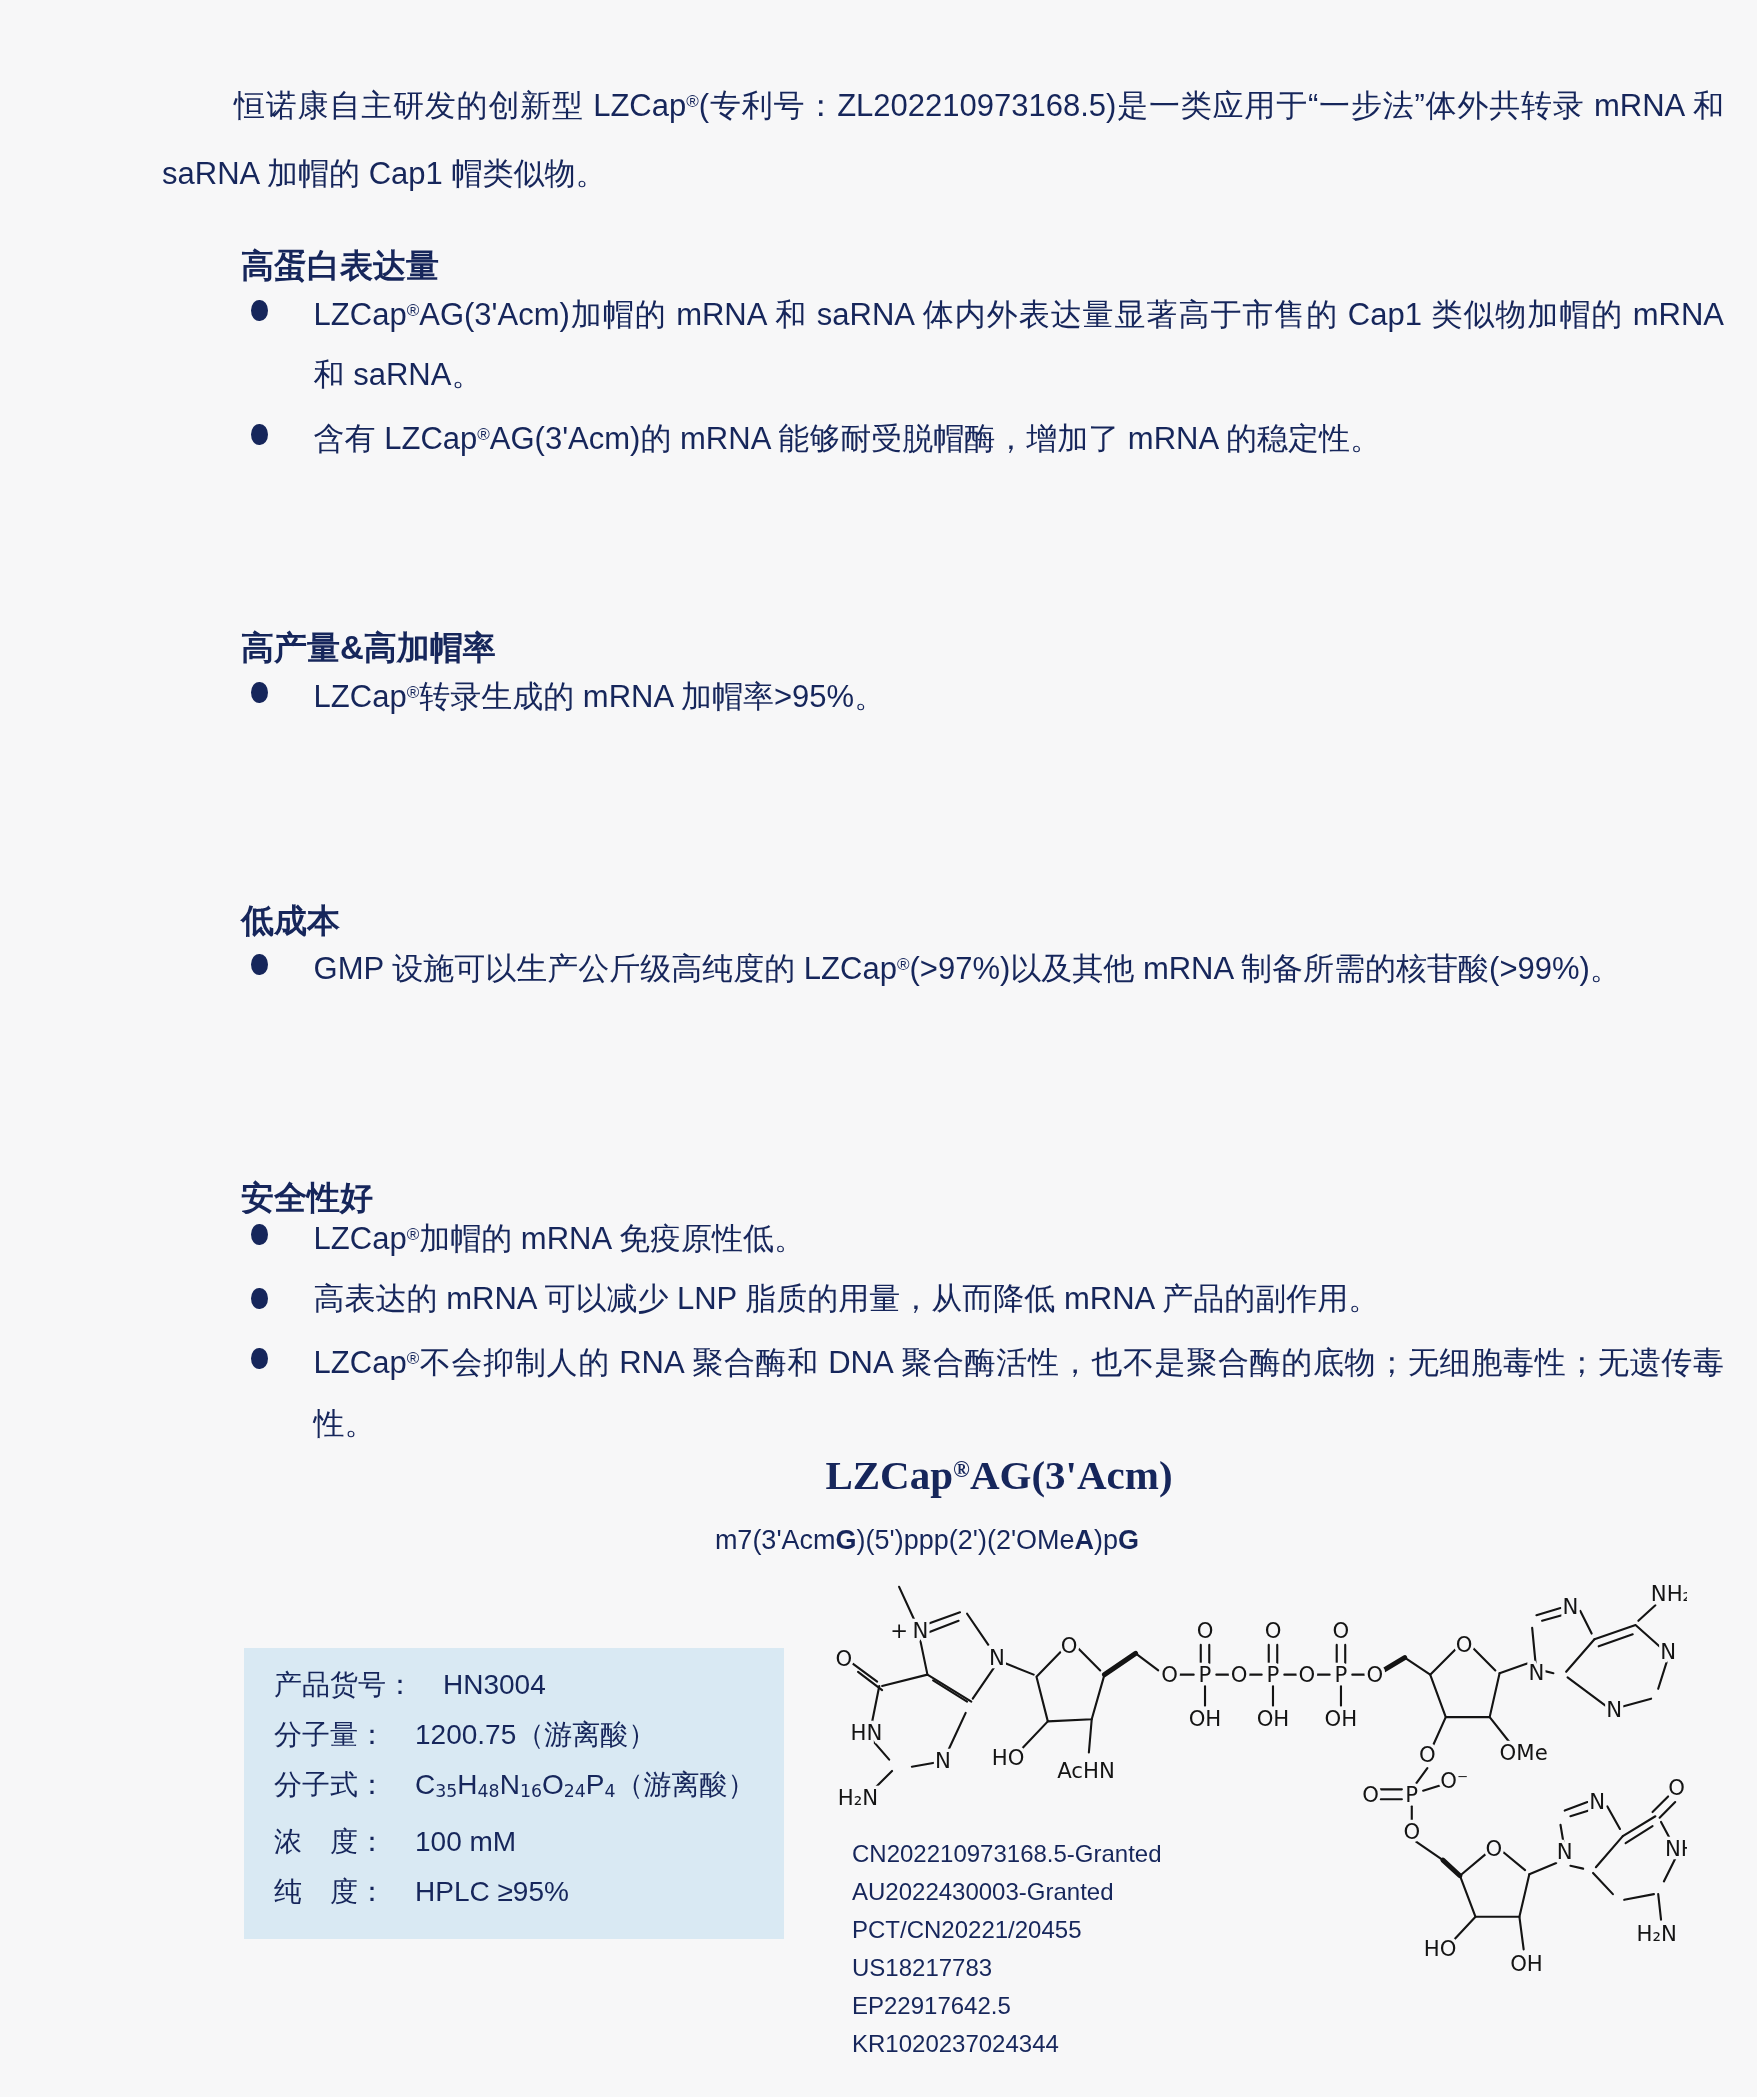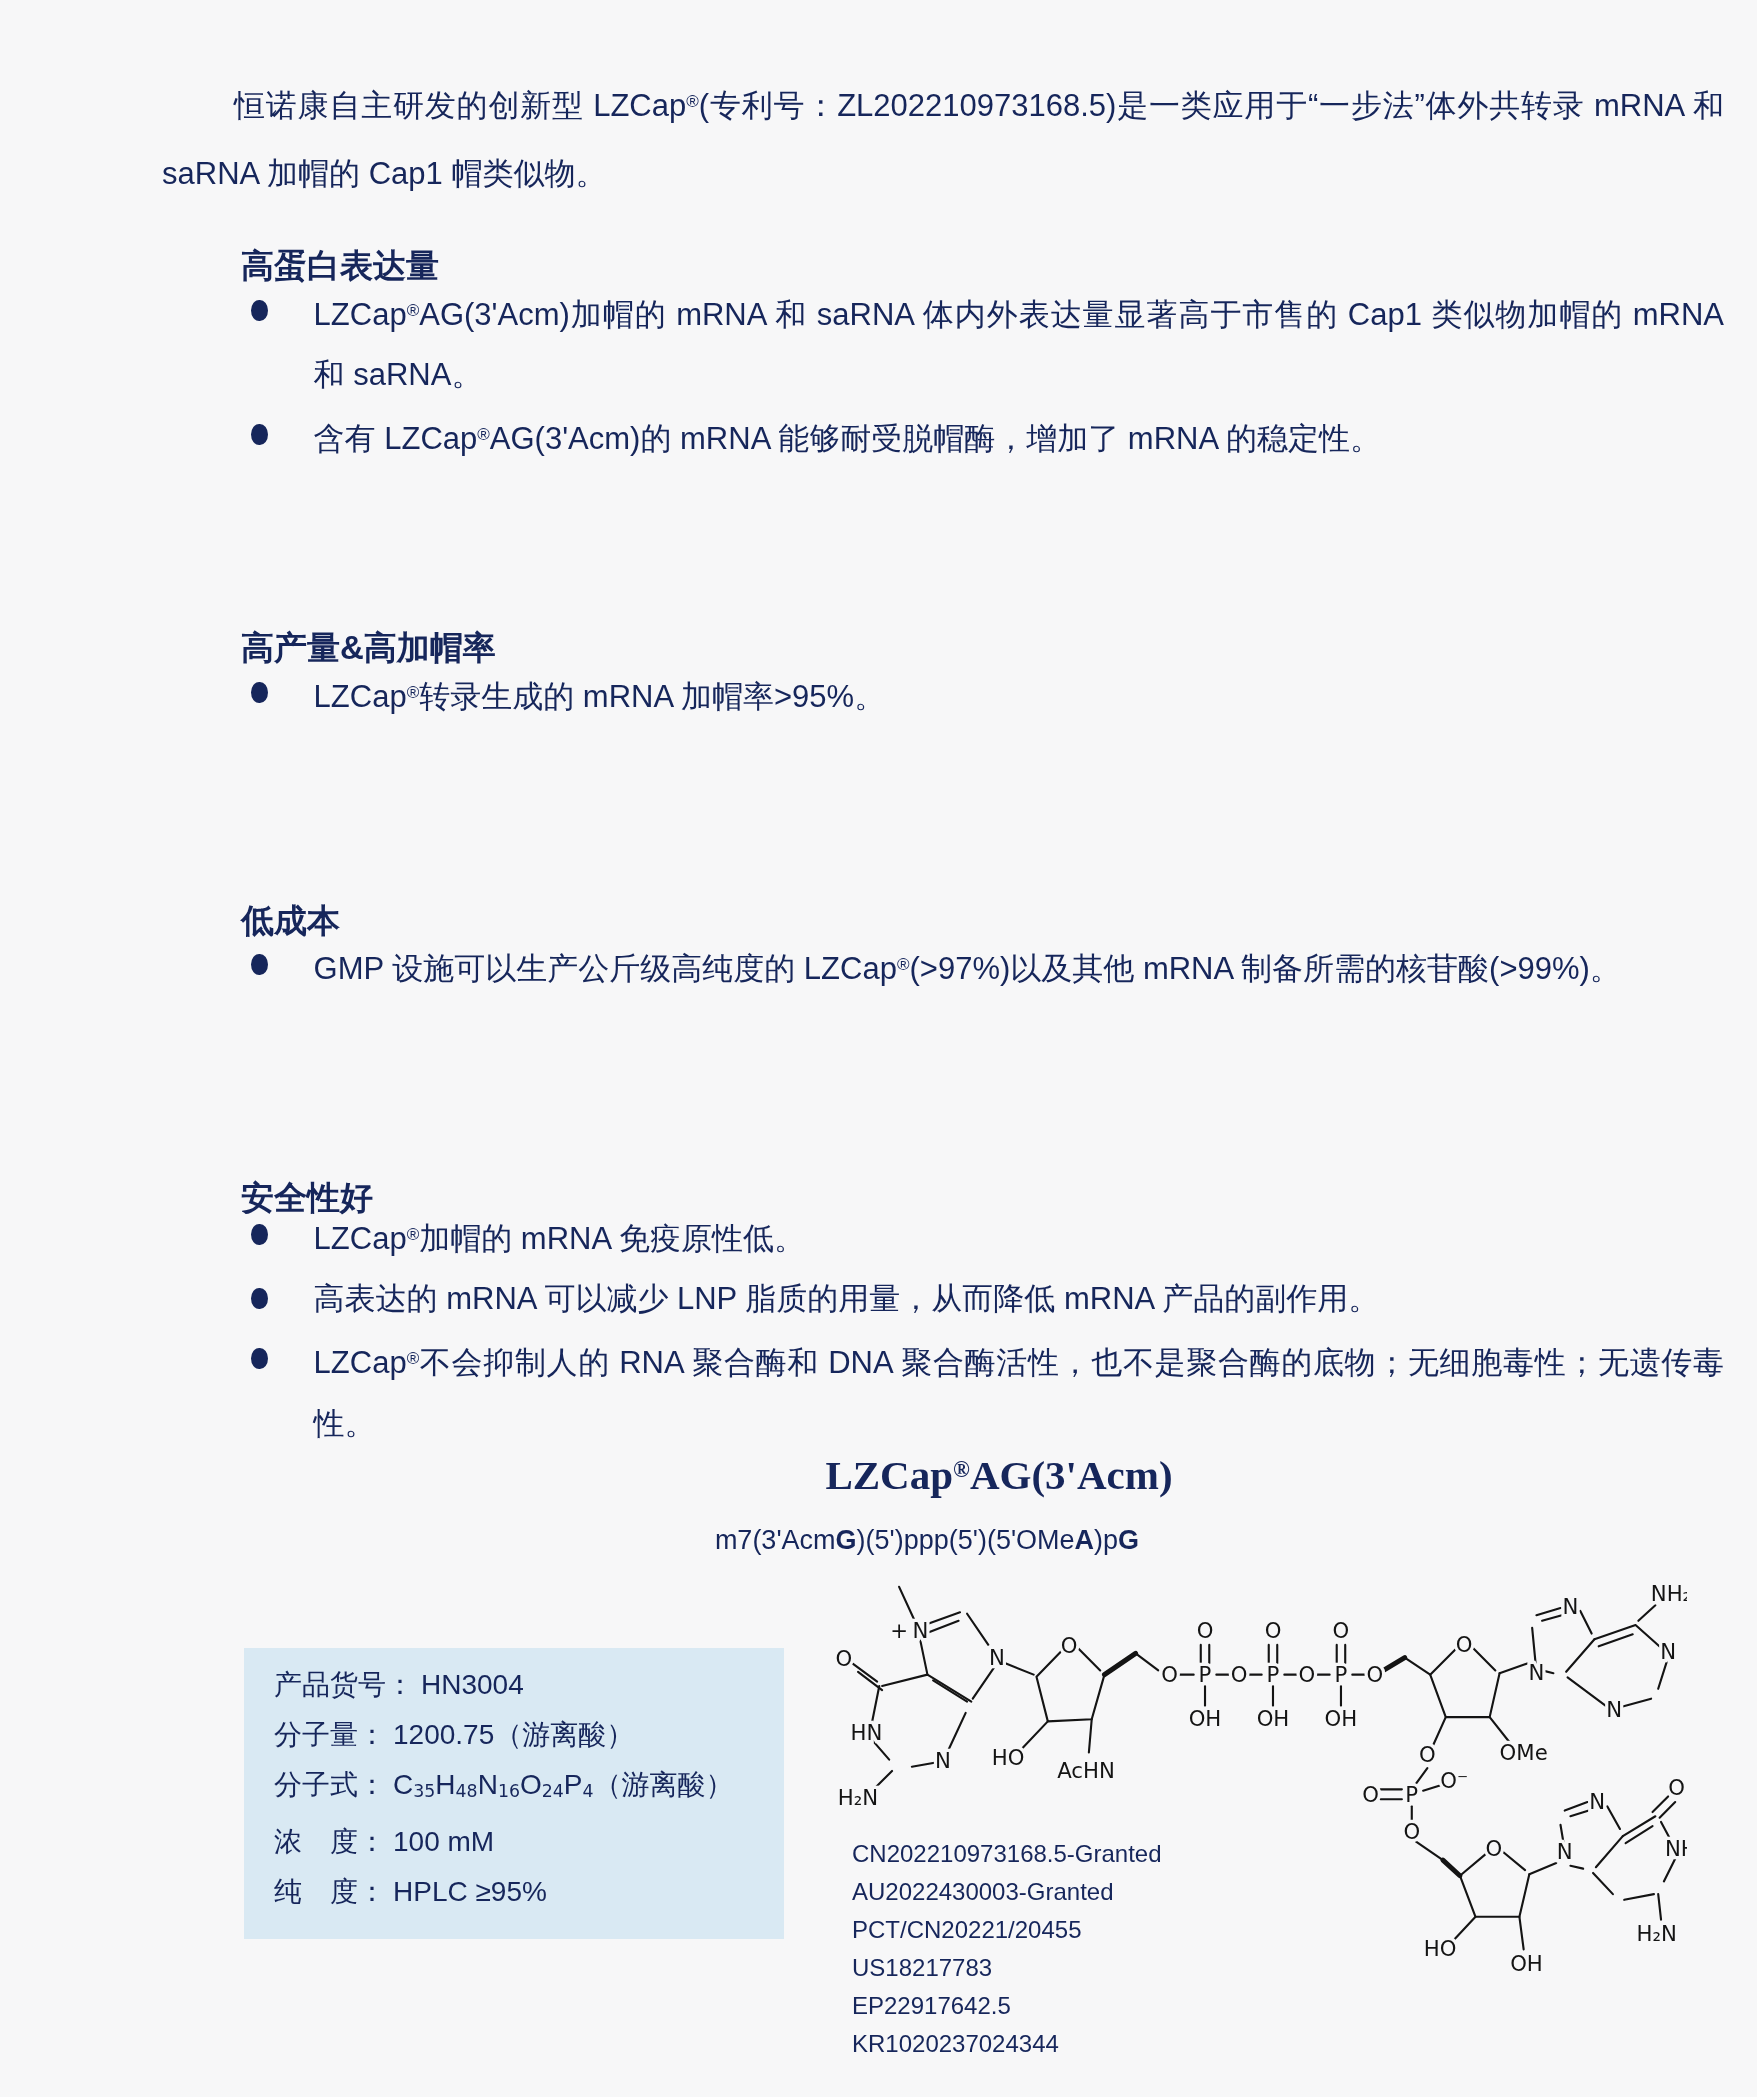--- a/index.html
+++ b/index.html
@@ -31,21 +31,21 @@
   }
   .psub{font-size:27px;white-space:nowrap;left:927px;top:1525px;transform:translateX(-50%);}
   .psub .b{font-weight:700;}
   
   .ibox{
     left:244px;top:1648px;width:540px;height:291px;background:#d9e9f3;
     box-sizing:border-box;padding:21px 21px 0 30px;
     display:flex;flex-direction:column;gap:19px;
   }
   .irow{font-size:28px;line-height:31px;white-space:nowrap;display:flex;}
-  .ilbl{margin-right:7px;}
+  .ilbl{margin-right:29px;}
   .irow sub{font-size:.62em;vertical-align:-0.18em;font-family:"DejaVu Sans",sans-serif;}
   
   .patents{left:852px;top:1835px;font-size:24px;line-height:38px;white-space:nowrap;}
   
   .chem{left:808px;top:1567px;}
   .chem line,.chem path,.chem polyline{stroke:#141414;stroke-width:3;fill:none;stroke-linecap:round;}
   .chem .w{stroke-width:7;}
   .chem text{
     fill:#141414;font-size:30px;font-family:"DejaVu Sans",sans-serif;text-anchor:middle;
     stroke:#f7f7f8;stroke-width:9;paint-order:stroke;font-weight:400;
@@ -95,21 +95,21 @@
       <span class="btext">高表达的 mRNA 可以减少 LNP 脂质的用量，从而降低 mRNA 产品的副作用。</span>
     </div>
   <div class="bullet">
       <span class="dot"></span>
       <span class="btext">LZCap<sup class="reg">®</sup>不会抑制人的 RNA 聚合酶和 DNA 聚合酶活性，也不是聚合酶的底物；无细胞毒性；无遗传毒性。</span>
     </div>
 </div>
 
 <div class="abs ptitle">LZCap<sup class="reg">®</sup>AG(3'Acm)</div>
 <div class="abs psub">
-  <span class="sp">m7(3'Acm</span><span class="sp b">G</span><span class="sp">)(5')ppp(5')(5'OMe</span><span class="sp b">A</span><span class="sp">)p</span><span class="sp b">G</span>
+  <span class="sp">m7(3'Acm</span><span class="sp b">G</span><span class="sp">)(5')ppp(2')(2'OMe</span><span class="sp b">A</span><span class="sp">)p</span><span class="sp b">G</span>
 </div>
 
 <div class="abs ibox">
   <div class="irow">
       <span class="ilbl">产品货号：</span>
       <span>HN3004</span>
     </div>
   <div class="irow">
       <span class="ilbl">分子量：</span>
       <span>1200.75（游离酸）</span>

